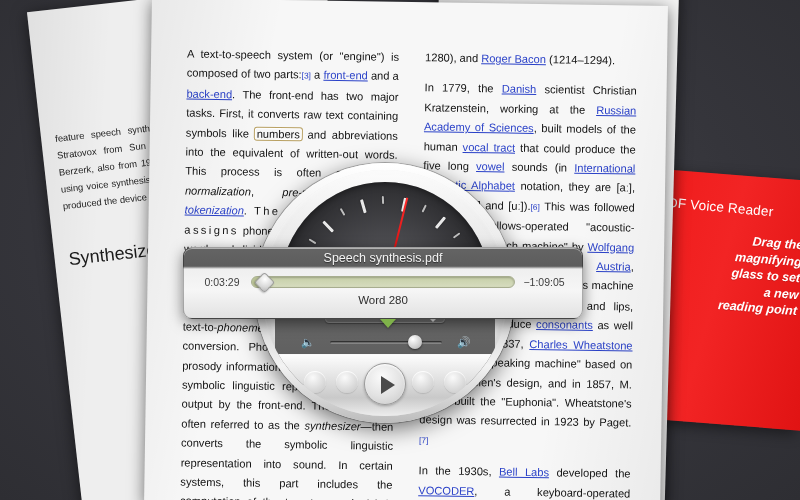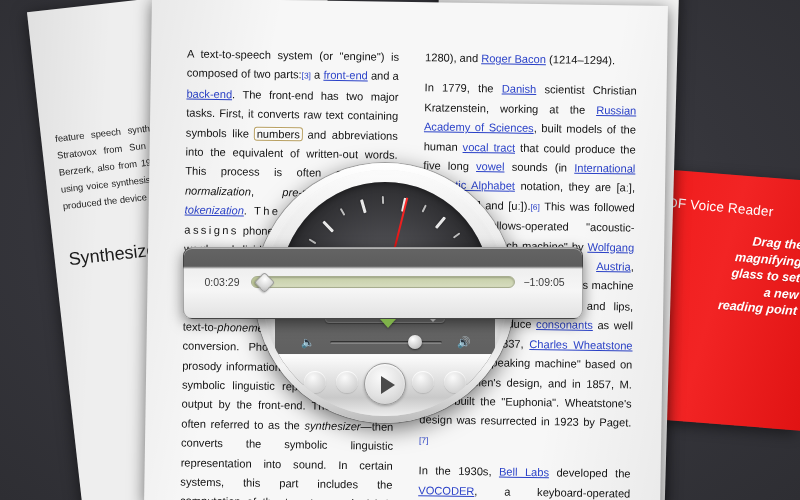--- a/index.html
+++ b/index.html
@@ -355,25 +355,27 @@
               <span class="tri"></span>
             </span>
           <span class="dot d3"></span>
           <span class="dot d4"></span>
         </div>
 
       </div>
     </div>
 
     <div id="hud">
+      <div class="hud-title">Speech synthesis.pdf</div>
       <div class="hud-row">
         <span class="hud-time">0:03:29</span>
         <span class="scrub">
           <span class="fill"></span>
           <span class="sk"></span>
         </span>
         <span class="hud-time">−1:09:05</span>
       </div>
+      <div class="hud-word">Word 280</div>
       <div class="hud-arrow"></div>
     </div>
 
   </div>
 </div>
 
 </body></html>

